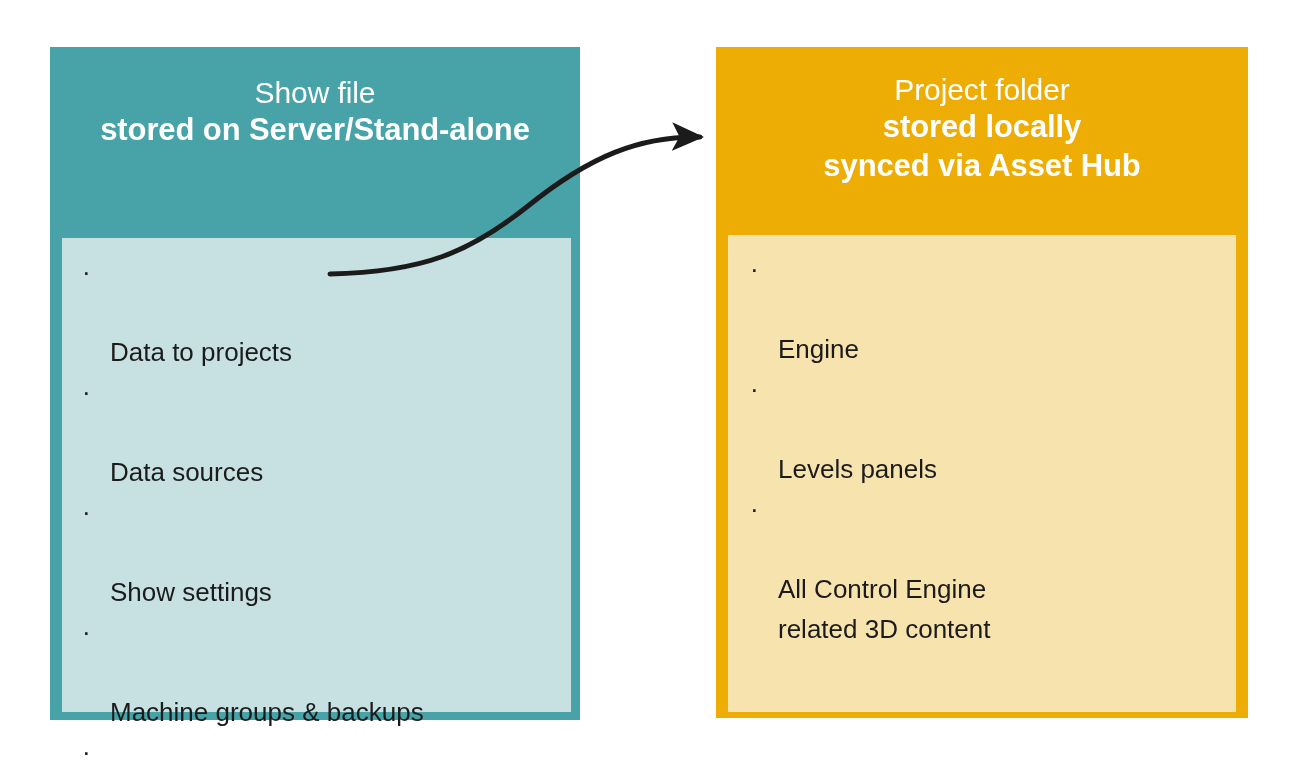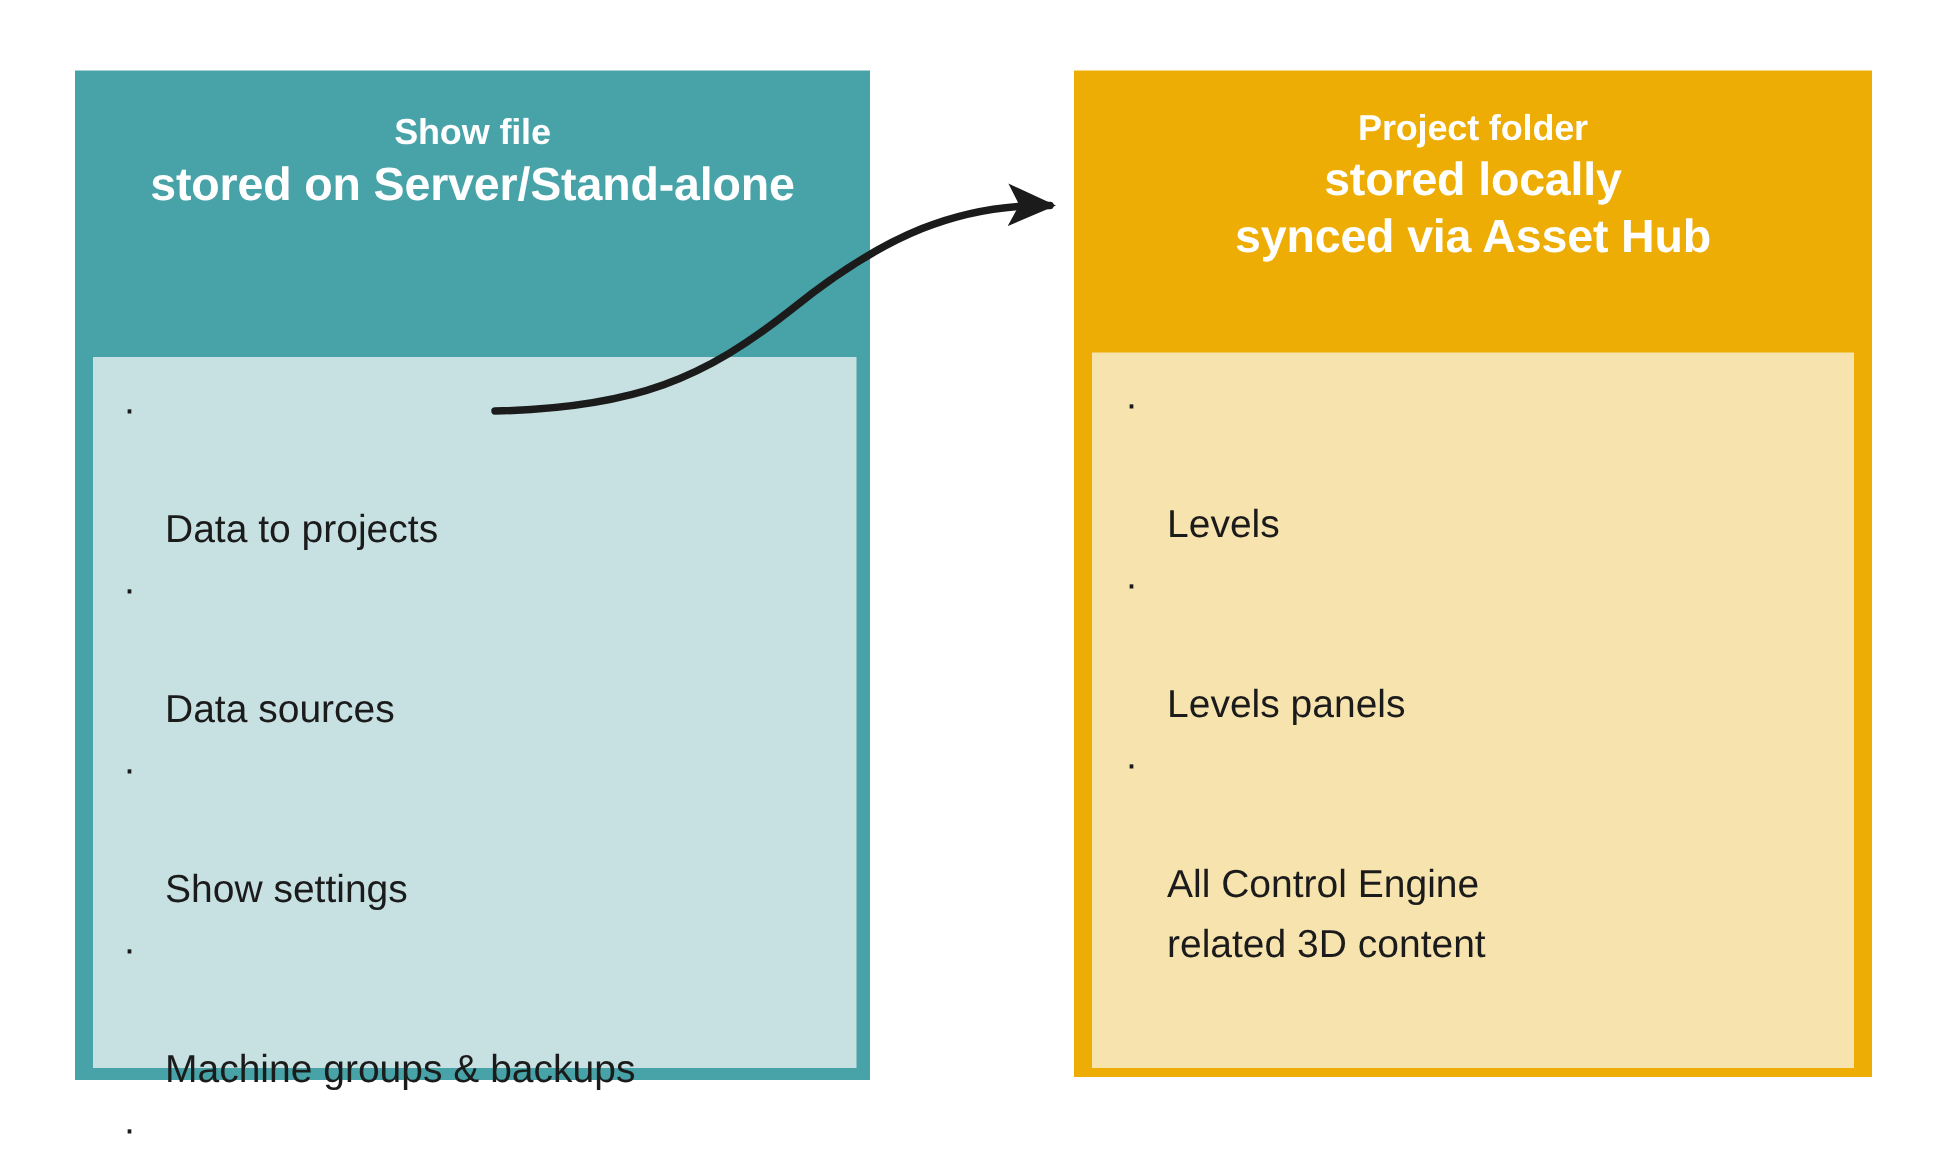--- a/index.html
+++ b/index.html
@@ -46,22 +46,22 @@
     right: 0;
     text-align: center;
     color: #ffffff;
     line-height: 1.24;
   }
   #panel-show-file .panel-header { top: 27px; }
   #panel-project-folder .panel-header { top: 24px; }
 
   .panel-title {
     display: block;
-    font-size: 24px;
-    font-weight: bold;
+    font-size: 30px;
+    font-weight: normal;
     letter-spacing: -0.1px;
   }
   .panel-subtitle {
     display: block;
     font-size: 31px;
     font-weight: bold;
     letter-spacing: -0.1px;
   }
 
   
@@ -164,21 +164,21 @@
     <div class="panel-header">
       <span class="panel-title">Project folder</span>
       <span class="panel-subtitle" style="white-space: pre-line;">stored locally
 synced via Asset Hub</span>
     </div>
 
     <div class="inner-box" id="project-folder-inner">
       <ul class="bullet-list">
         <li class="bullet-item">
           <span class="bullet-dot">·</span>
-          <span>Levels</span>
+          <span>Engine</span>
         </li>
         <li class="bullet-item">
           <span class="bullet-dot">·</span>
           <span>Levels panels</span>
         </li>
         <li class="bullet-item">
           <span class="bullet-dot">·</span>
           <span>All Control Engine
 related 3D content</span>
         </li>

